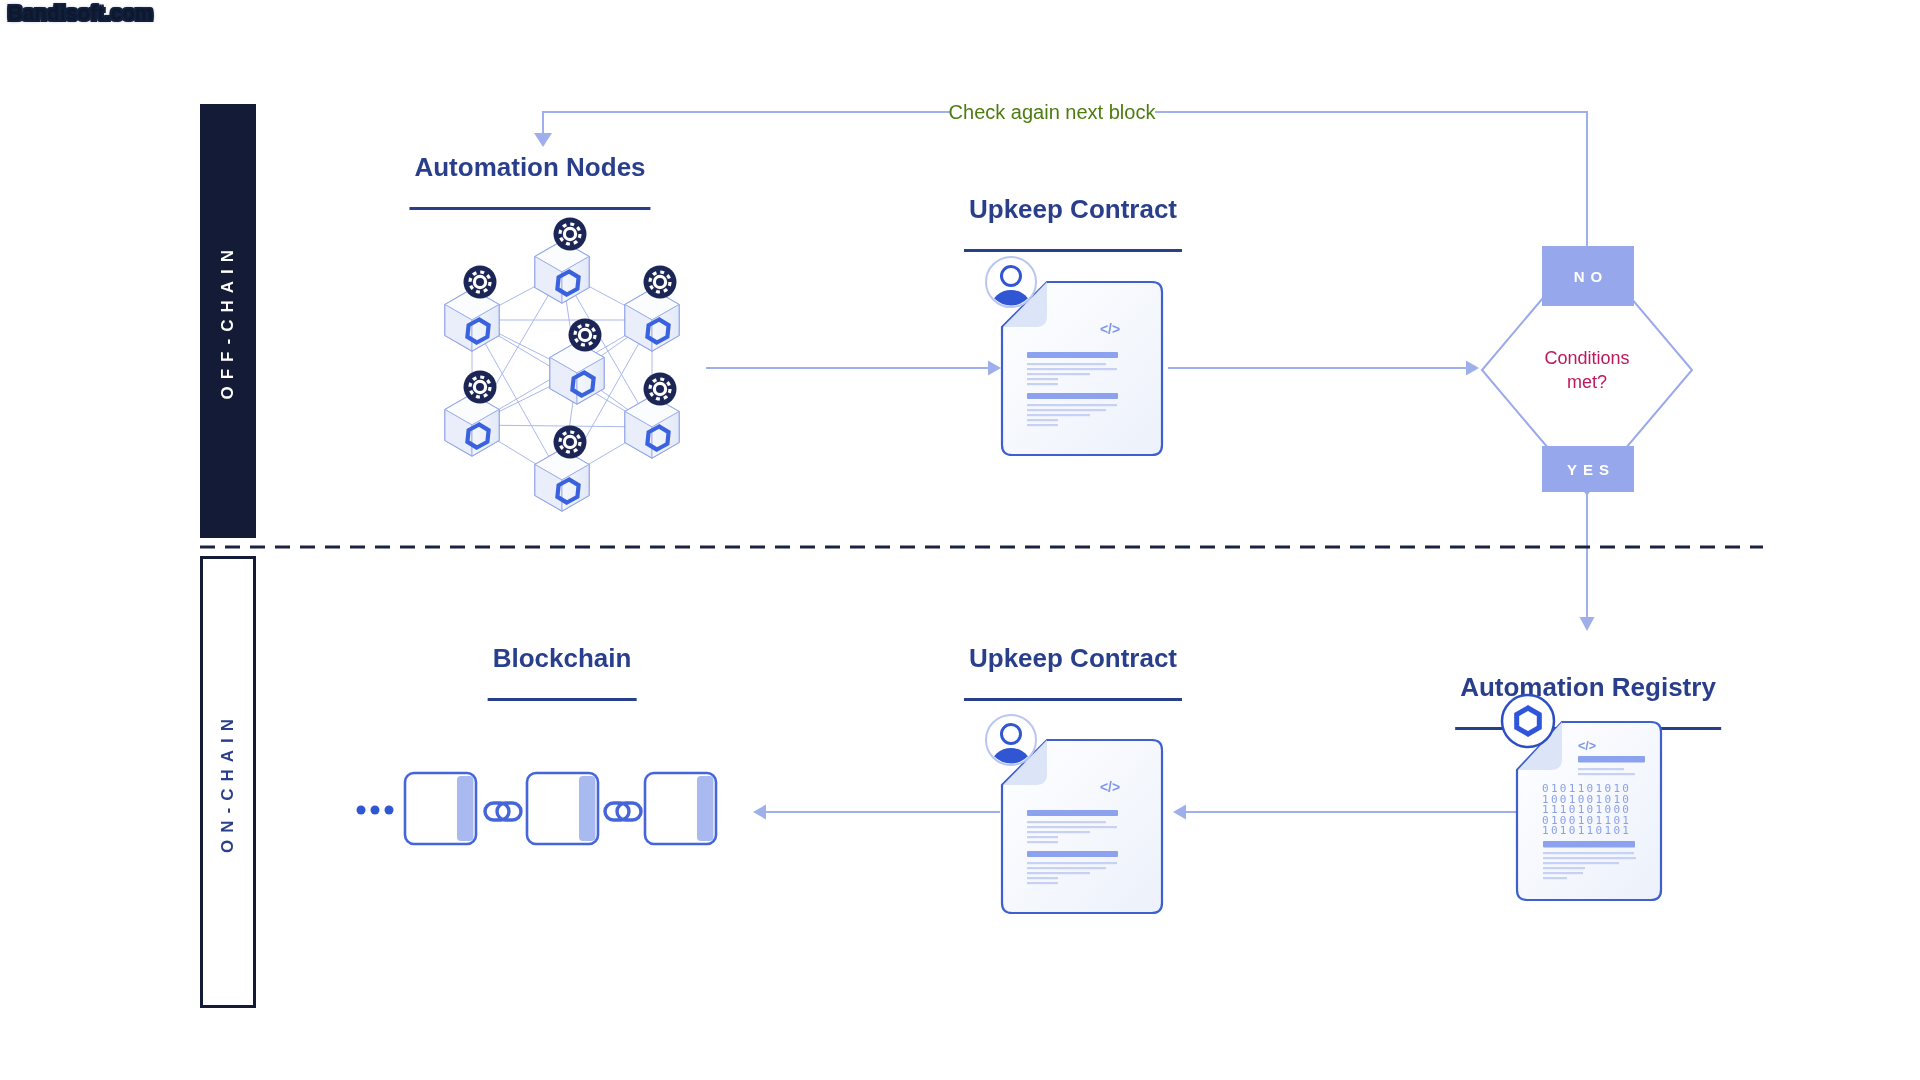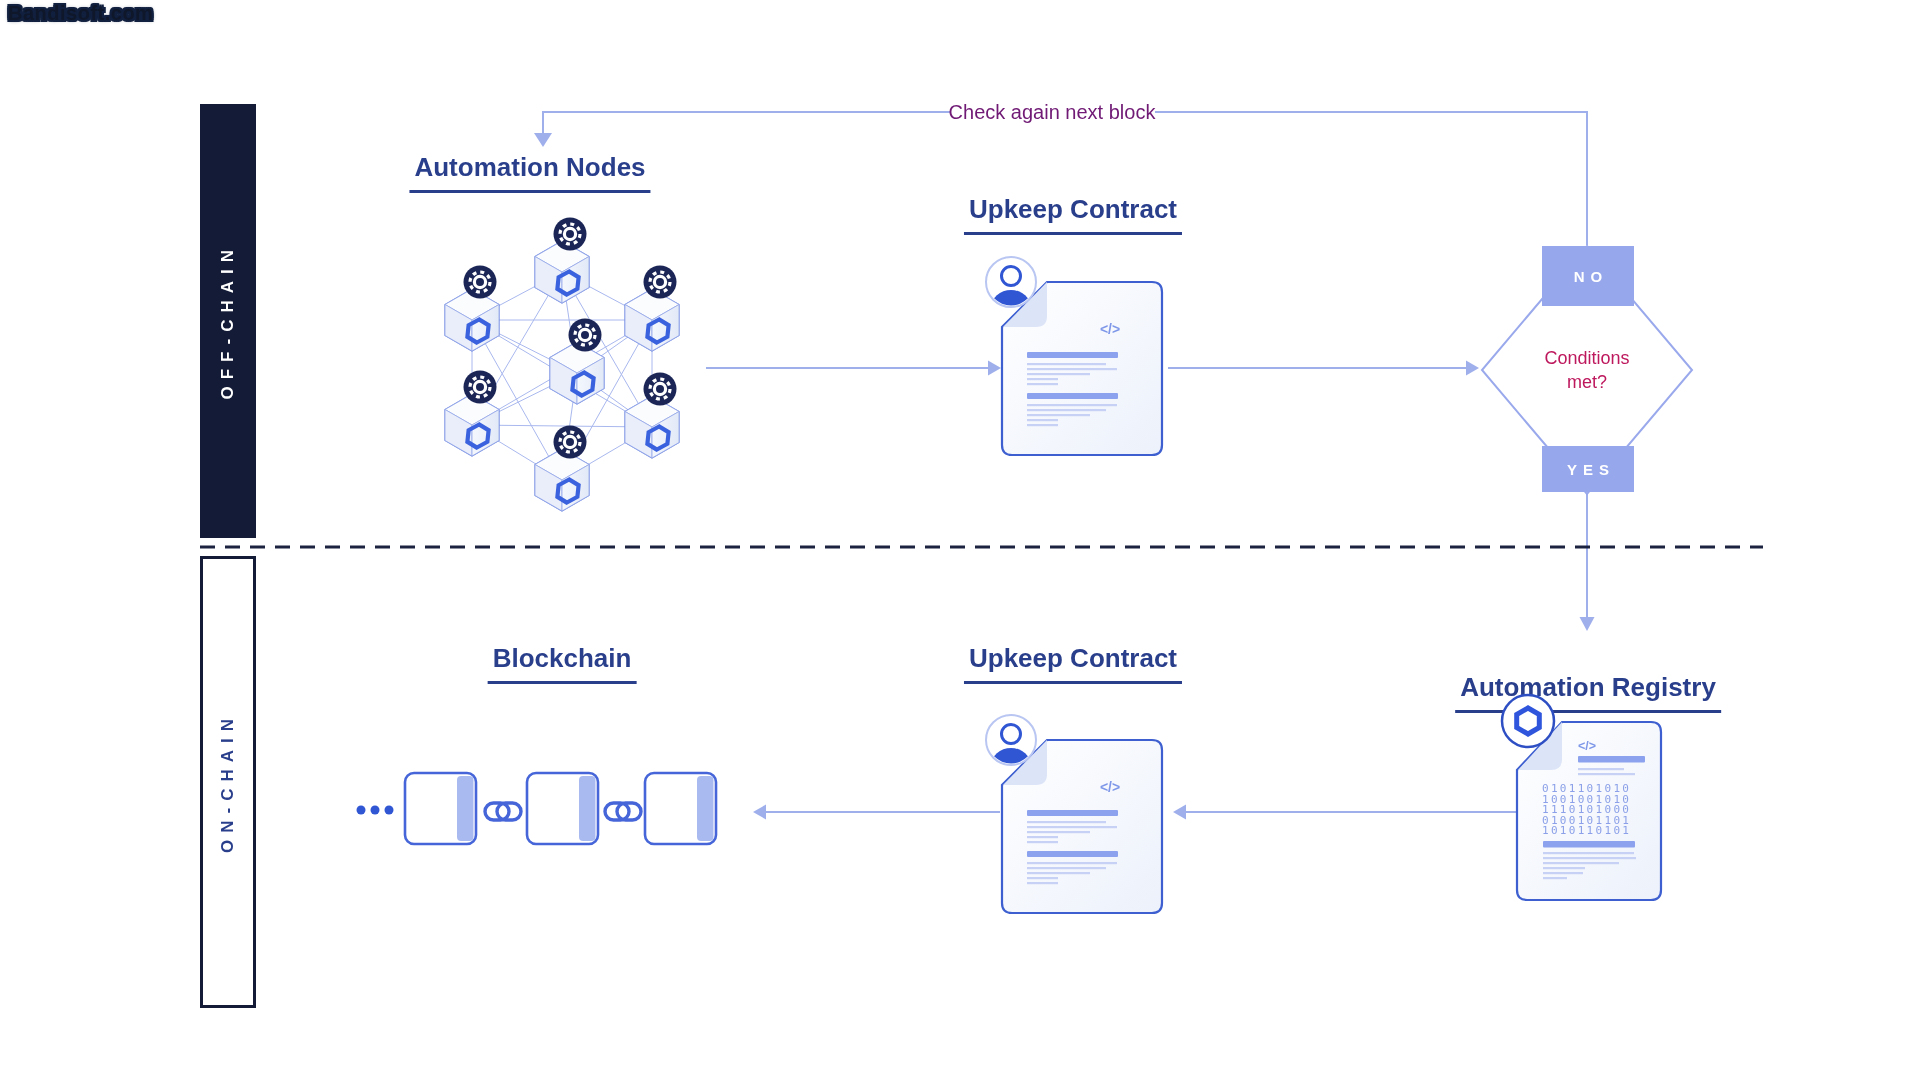--- a/index.html
+++ b/index.html
@@ -24,27 +24,27 @@
     writing-mode:vertical-rl; transform:rotate(180deg);
     font-weight:bold; font-size:17px; letter-spacing:7px; white-space:nowrap;
   }
   .lane-off .lane-label { color:#ffffff; }
   .lane-on  .lane-label { color:#2a3f8c; }
 
   
   .heading {
     position:absolute; transform:translateX(-50%);
     font-size:26px; font-weight:bold; color:#2a3f8c;
-    padding:0 5px 7px 5px; border-bottom:3px solid #2a3f8c; white-space:nowrap;text-align:right;
+    padding:0 5px 24px 5px; border-bottom:3px solid #2a3f8c; white-space:nowrap;text-align:right;
   }
 
   
   .loop-label {
     position:absolute; left:1052px; top:112px; transform:translate(-50%,-50%);
-    color:#701a75; font-size:20px; white-space:nowrap;
+    color:#4d7c0f; font-size:20px; white-space:nowrap;
   }
 
   
   .decision-text {
     position:absolute; left:1480px; top:244px; width:214px; height:252px;
     display:flex; flex-direction:column; align-items:center; justify-content:center;
     color:#be185d; font-size:18px; line-height:1.35; text-align:center; pointer-events:none;
   }
   .branch-box {
     position:absolute; left:1542px; width:92px;

